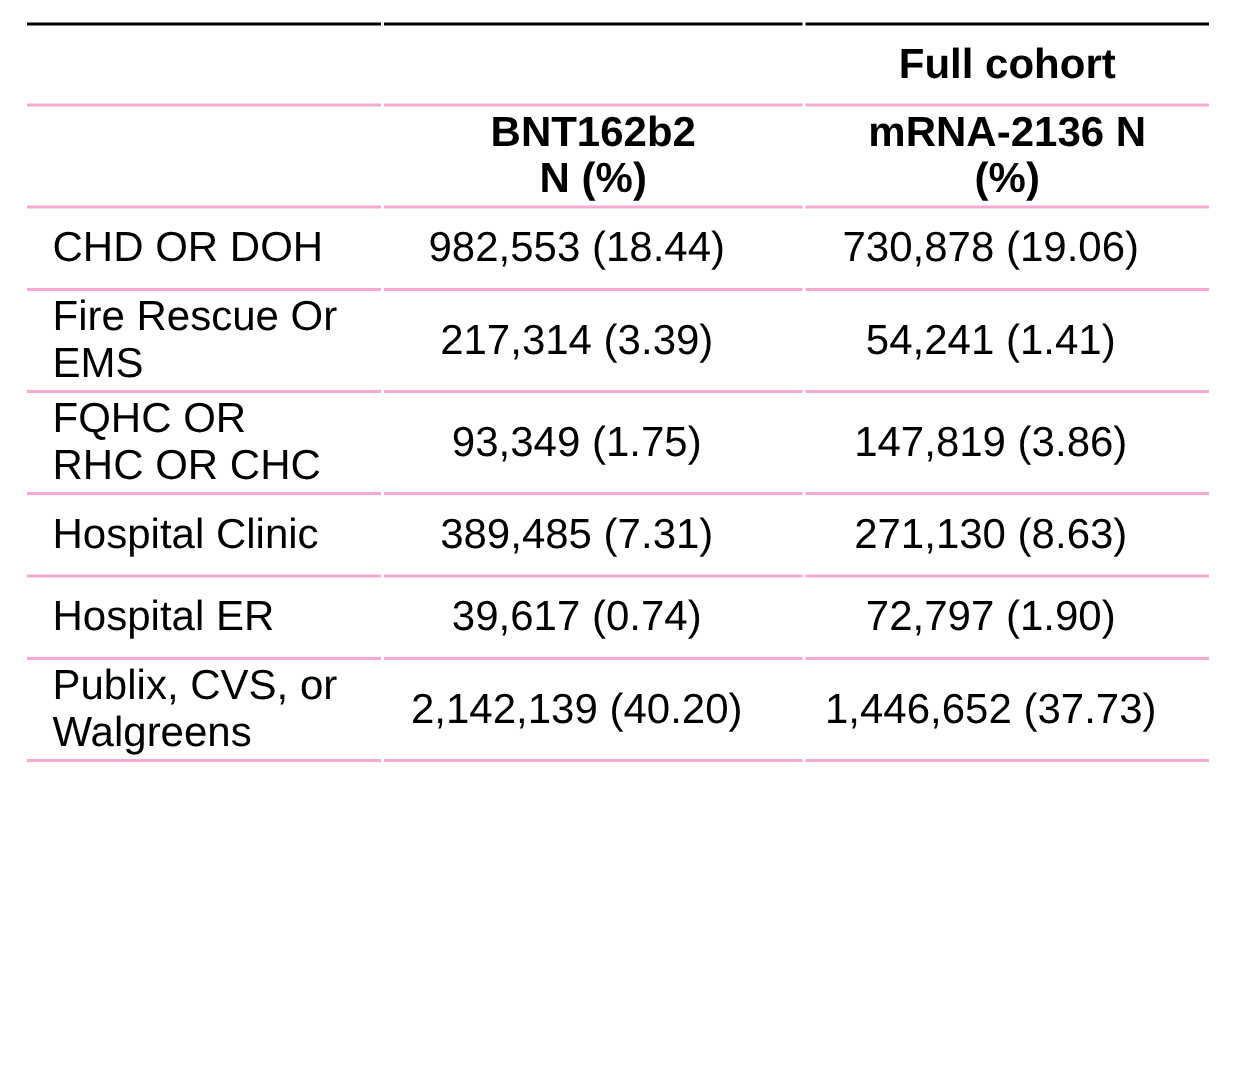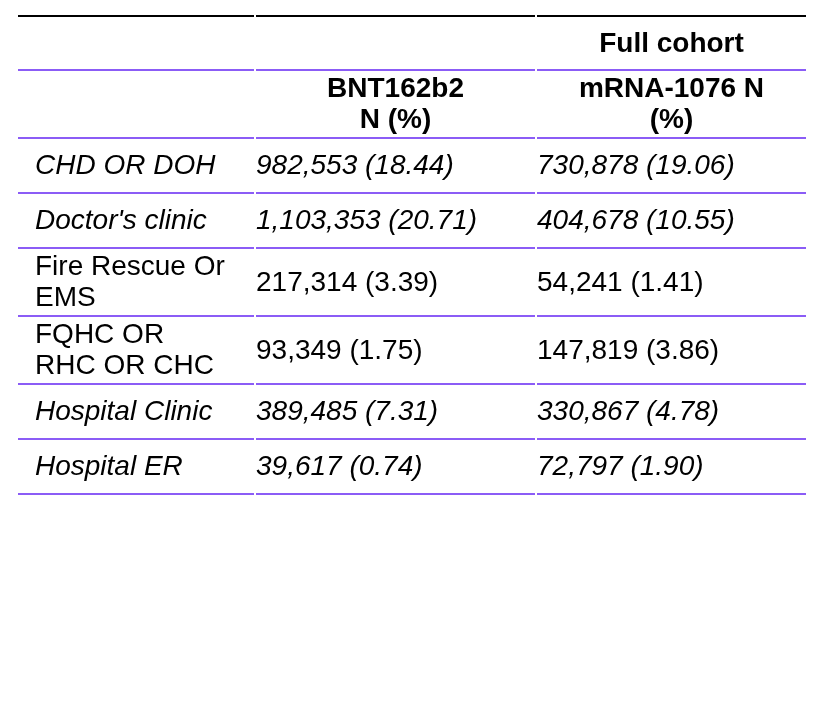--- a/index.html
+++ b/index.html
@@ -17,37 +17,37 @@
     margin: 15px 0 0 16px;
     font-family: "Liberation Sans", sans-serif;
     font-size: 28px;
     color: #000000;
     line-height: 1.1;
   }
   .cohort-table col.c-label { width: 236px; }
   .cohort-table col.c-bnt   { width: 279px; }
   .cohort-table col.c-mrna  { width: 269px; }
   .cohort-table td {
-    border-bottom: 2px solid #8b5cf6;
+    border-bottom: 2px solid #f9a8d4;
     vertical-align: middle;
     padding: 0;
     overflow: hidden;
   }
   tr.r-top td { border-top: 2px solid #000000; }
   tr.r-spanner td { height: 52px; }
   tr.r-colhead td { height: 66px; text-align: center; }
-  tr.r-single td  { height: 53px; font-style: italic; }
+  tr.r-single td  { height: 53px; }
   tr.r-double td  { height: 66px; }
   td.cell-label {
     text-align: left;
     padding-left: 17px;
     white-space: pre-line;
   }
   td.cell-num {
-    text-align: left;
+    text-align: center;
     padding-right: 22px;
     white-space: nowrap;
   }
   td.cell-head {
     font-weight: bold;
     text-align: center;
     white-space: pre-line;
   }
 </style>
 </head>
@@ -62,50 +62,51 @@
   <tbody>
     <tr class="r-top r-spanner">
       <td class="cell-label"></td>
       <td class="cell-head"></td>
       <td class="cell-head">Full cohort</td>
     </tr>
     <tr class="r-colhead">
       <td class="cell-label"></td>
       <td class="cell-head">BNT162b2
 N (%)</td>
-      <td class="cell-head">mRNA-1076 N
+      <td class="cell-head">mRNA-2136 N
 (%)</td>
     </tr>
 
     <tr class="r-single">
       <td class="cell-label">CHD OR DOH</td>
       <td class="cell-num">982,553 (18.44)</td>
       <td class="cell-num">730,878 (19.06)</td>
-    </tr>
-    <tr class="r-single">
-      <td class="cell-label">Doctor's clinic</td>
-      <td class="cell-num">1,103,353 (20.71)</td>
-      <td class="cell-num">404,678 (10.55)</td>
     </tr>
     <tr class="r-double">
       <td class="cell-label">Fire Rescue Or
 EMS</td>
       <td class="cell-num">217,314 (3.39)</td>
       <td class="cell-num">54,241 (1.41)</td>
     </tr>
     <tr class="r-double">
       <td class="cell-label">FQHC OR
 RHC OR CHC</td>
       <td class="cell-num">93,349 (1.75)</td>
       <td class="cell-num">147,819 (3.86)</td>
     </tr>
     <tr class="r-single">
       <td class="cell-label">Hospital Clinic</td>
       <td class="cell-num">389,485 (7.31)</td>
-      <td class="cell-num">330,867 (4.78)</td>
+      <td class="cell-num">271,130 (8.63)</td>
     </tr>
     <tr class="r-single">
       <td class="cell-label">Hospital ER</td>
       <td class="cell-num">39,617 (0.74)</td>
       <td class="cell-num">72,797 (1.90)</td>
     </tr>
+    <tr class="r-double">
+      <td class="cell-label">Publix, CVS, or
+Walgreens</td>
+      <td class="cell-num">2,142,139 (40.20)</td>
+      <td class="cell-num">1,446,652 (37.73)</td>
+    </tr>
   </tbody>
 </table>
 
 </body></html>

